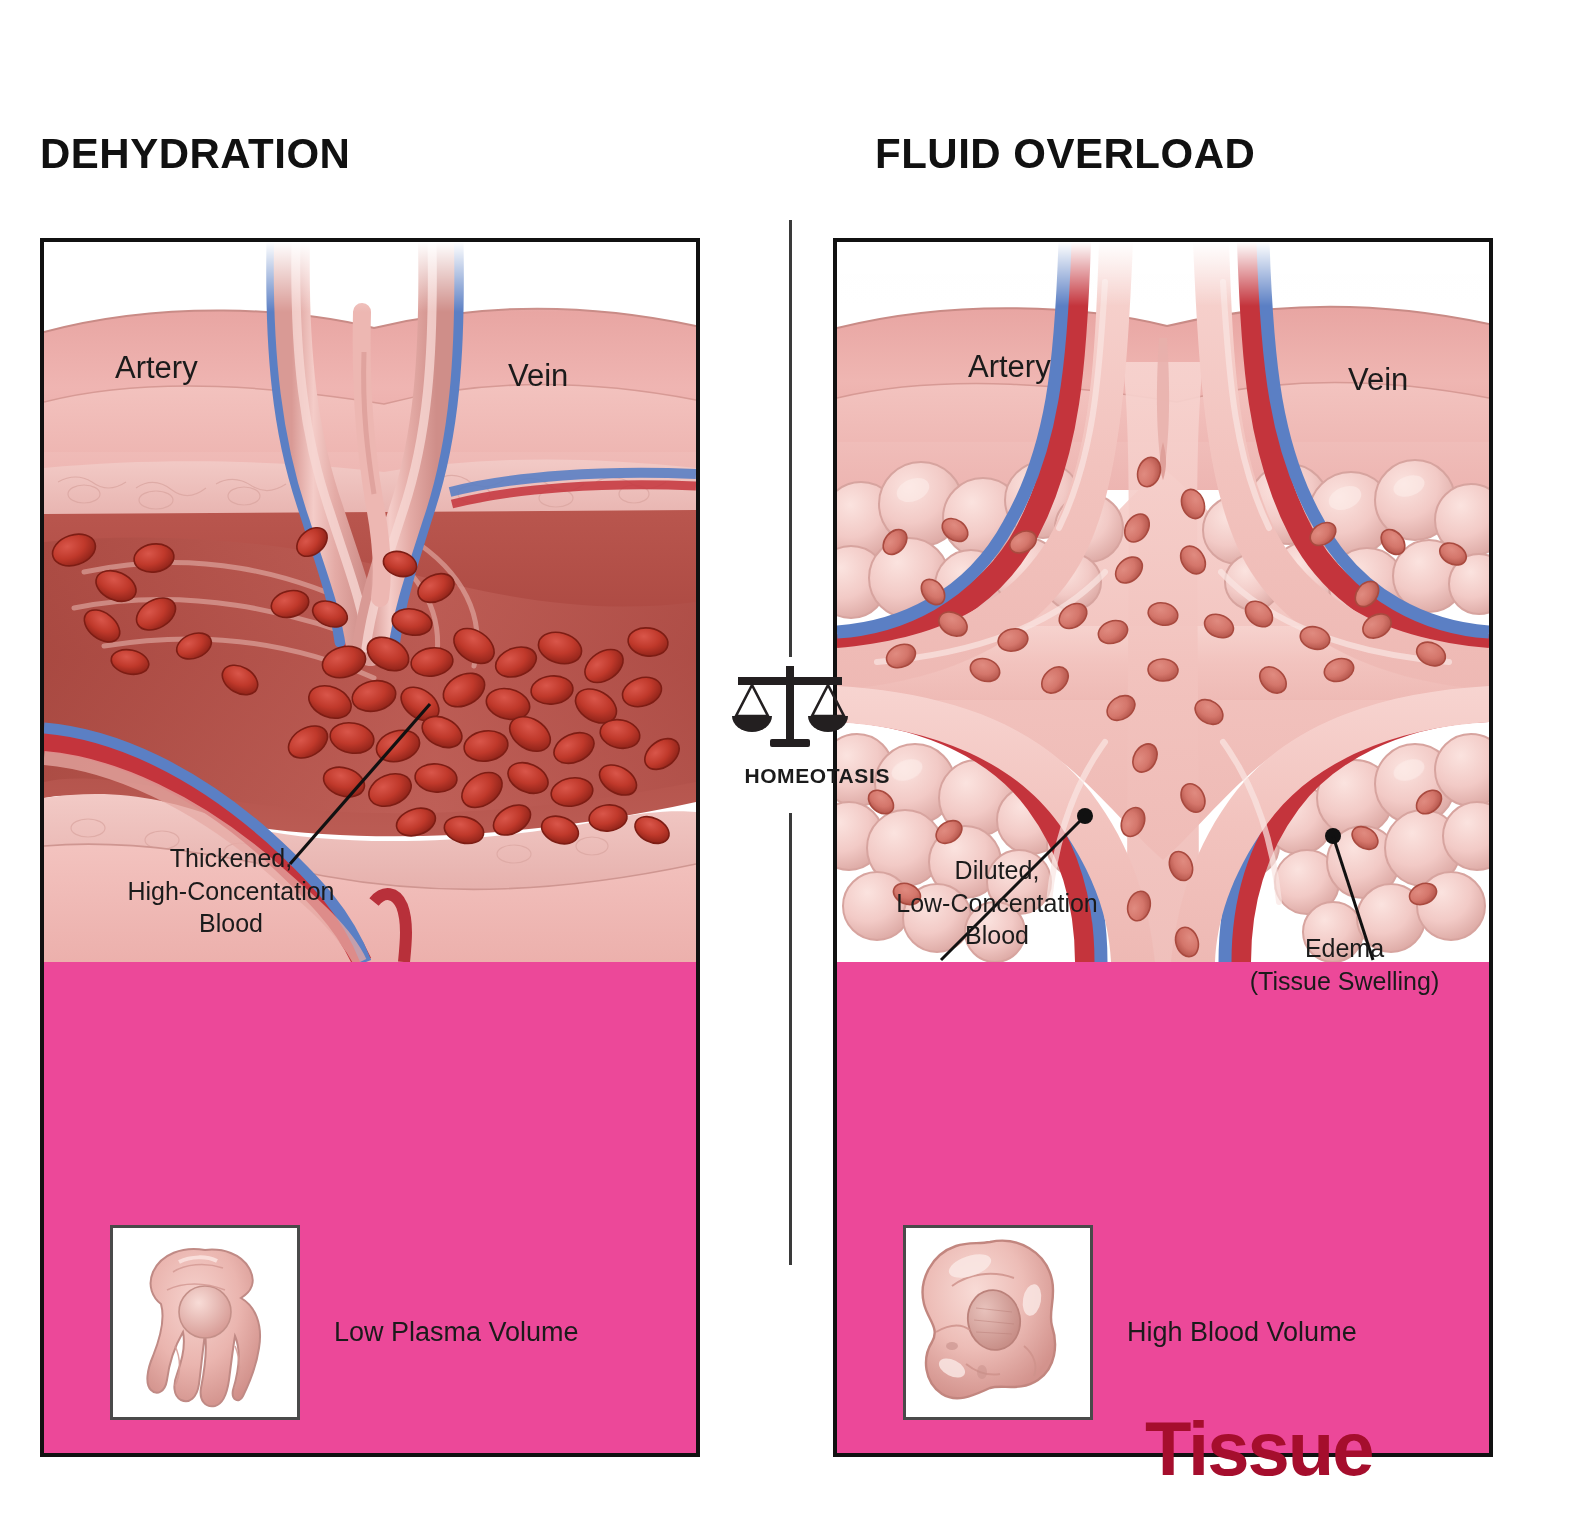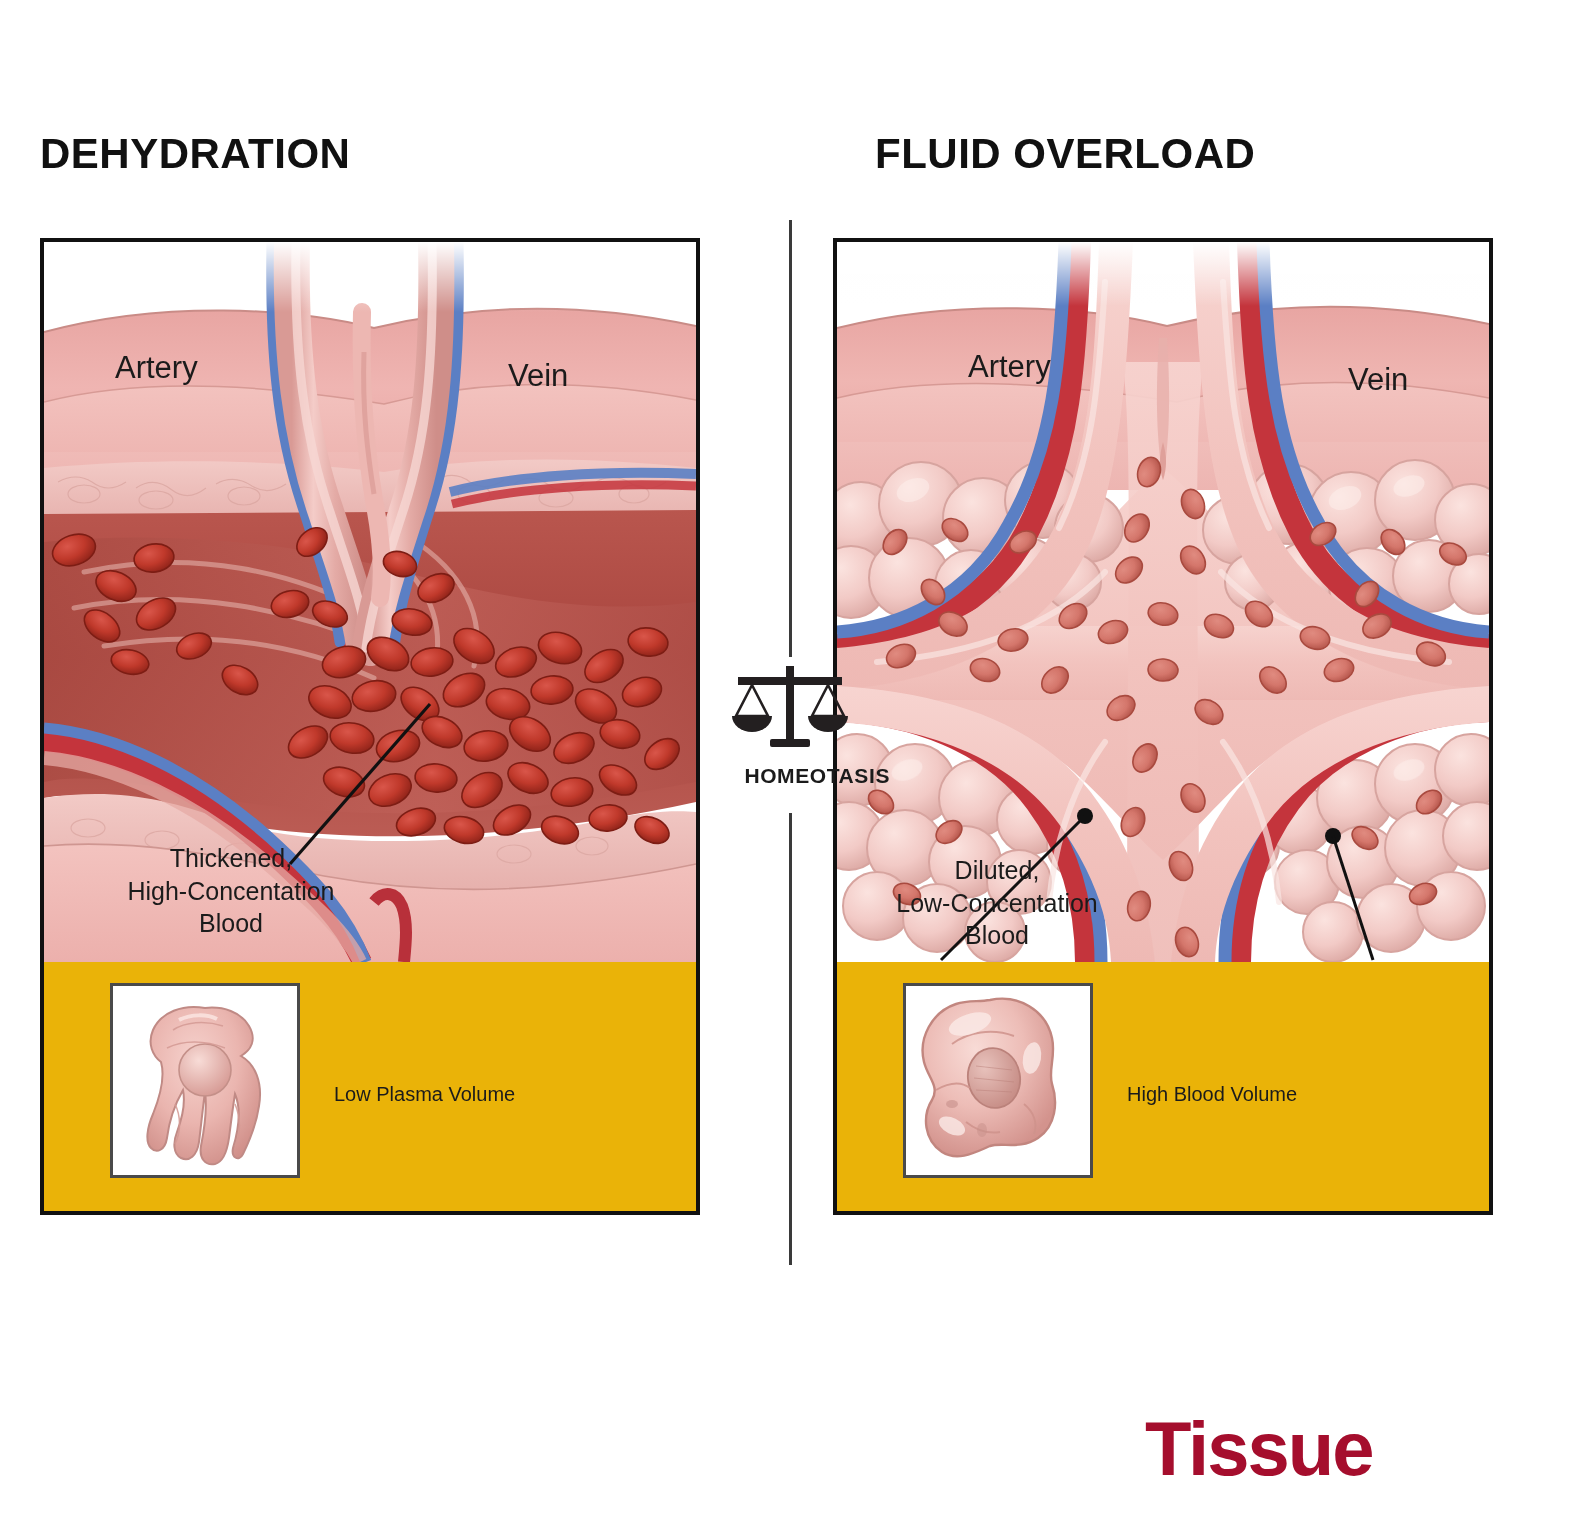--- a/index.html
+++ b/index.html
@@ -26,23 +26,23 @@
     font-family: "Liberation Sans", sans-serif;
   }
   #title-left  { left: 40px;  width: 660px; }
   #title-right { left: 875px; width: 670px; }
 
   
   .panel {
     position: absolute;
     top: 238px;
     width: 660px;
-    height: 977px;
+    height: 1219px;
     border: 4px solid #111111;
-    background: #eab308;
+    background: #ec4899;
     box-sizing: border-box;
     overflow: hidden;
   }
   #panel-left  { left: 40px; }
   #panel-right { left: 833px; }
 
   .panel-art {
     position: absolute;
     top: 0; left: 0;
     width: 100%;
@@ -74,21 +74,21 @@
     height: 195px;
     border: 3px solid #4a4a4a;
     background: #fff;
     box-sizing: border-box;
   }
   .inset svg { display:block; width:100%; height:100%; }
   .inset-label {
     position: absolute;
     bottom: 105px;
     left: 290px;
-    font-size: 20px;
+    font-size: 27px;
     color: #1b1b1b;
     font-family: "Liberation Sans", sans-serif;
     white-space: nowrap;
   }
 
   
   #divider-top {
     position: absolute;
     left: 789px; top: 220px;
     width: 3px; height: 437px;
@@ -586,20 +586,22 @@
         <circle cx="496" cy="594" r="8" fill="#111111"></circle>
         <line x1="496" y1="594" x2="536" y2="718" stroke="#111111" stroke-width="3"></line>
       </g>
     </svg>
   </div>
 
   <div class="callout" id="callout-diluted">Diluted,
 Low-Concentation
 Blood</div>
 
+  <div class="callout" id="callout-edema">Edema
+(Tissue Swelling)</div>
 
   <div class="inset">
     <svg viewBox="0 0 184 189" aria-hidden="true">
       <defs>
         <radialGradient id="R-cellg" cx="40%" cy="32%" r="70%">
           <stop offset="0%" stop-color="#f8dbd6"></stop>
           <stop offset="52%" stop-color="#edbdb7"></stop>
           <stop offset="100%" stop-color="#d3938d"></stop>
         </radialGradient>
         <radialGradient id="R-nucg" cx="36%" cy="30%" r="70%">

